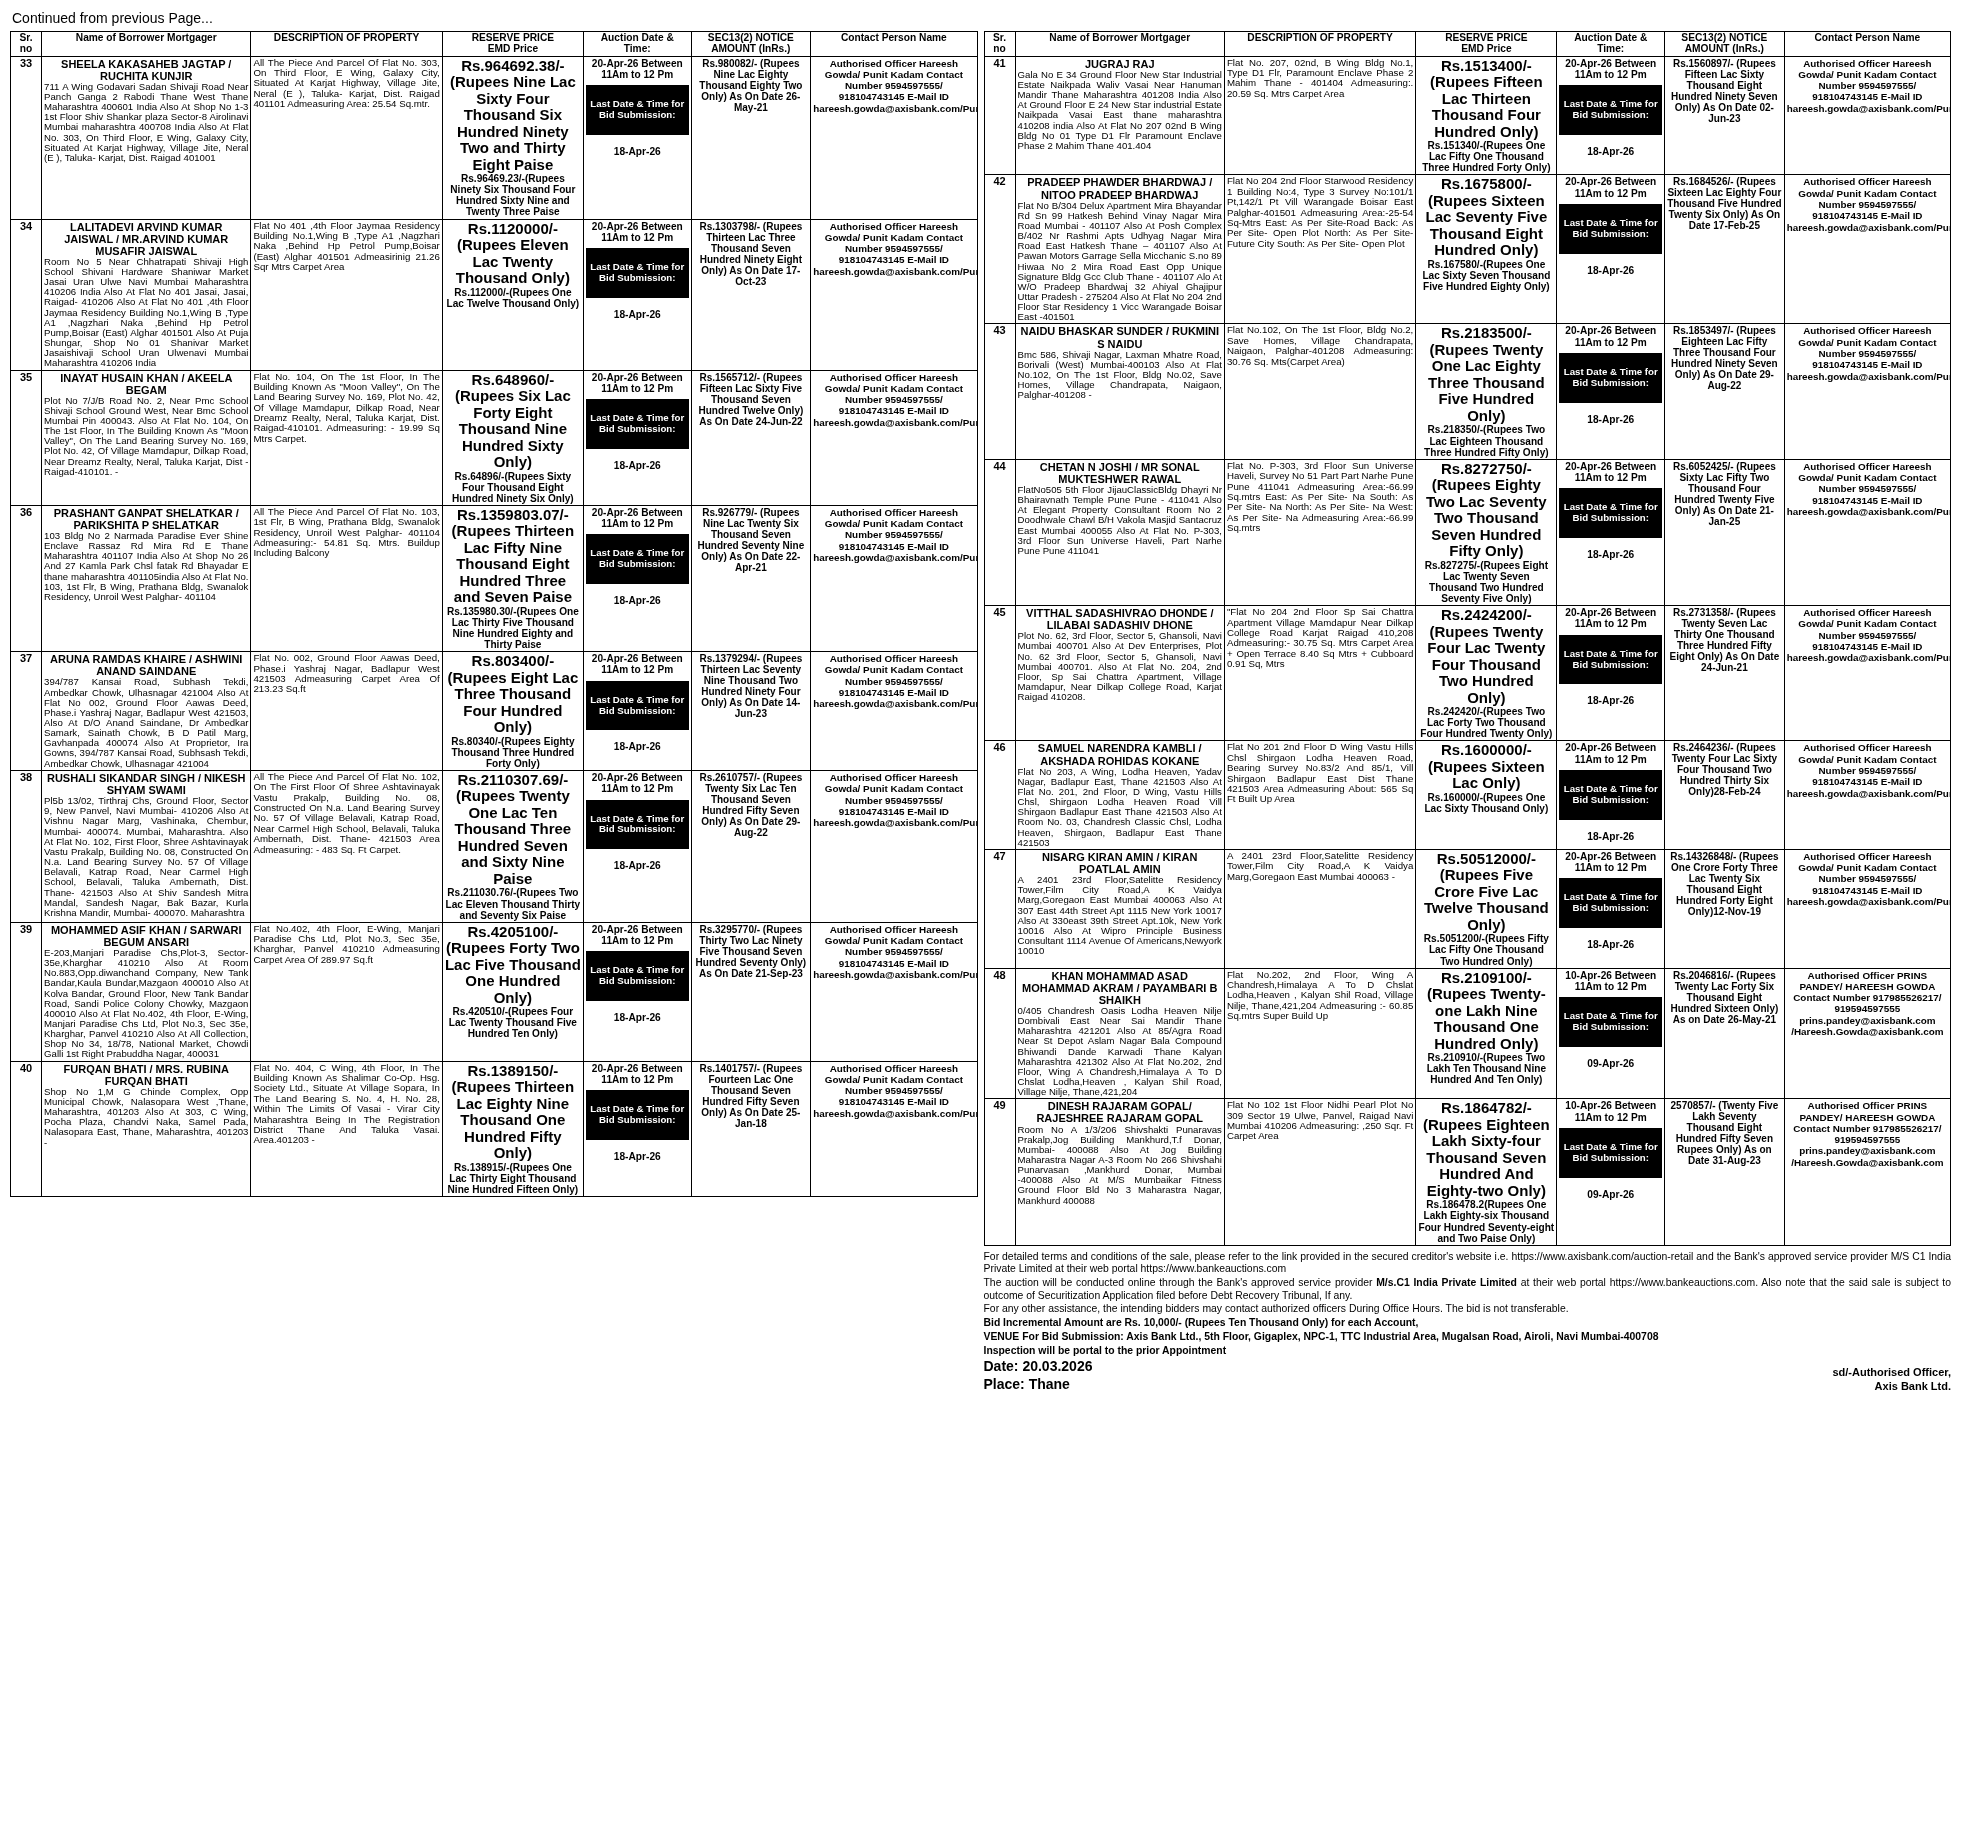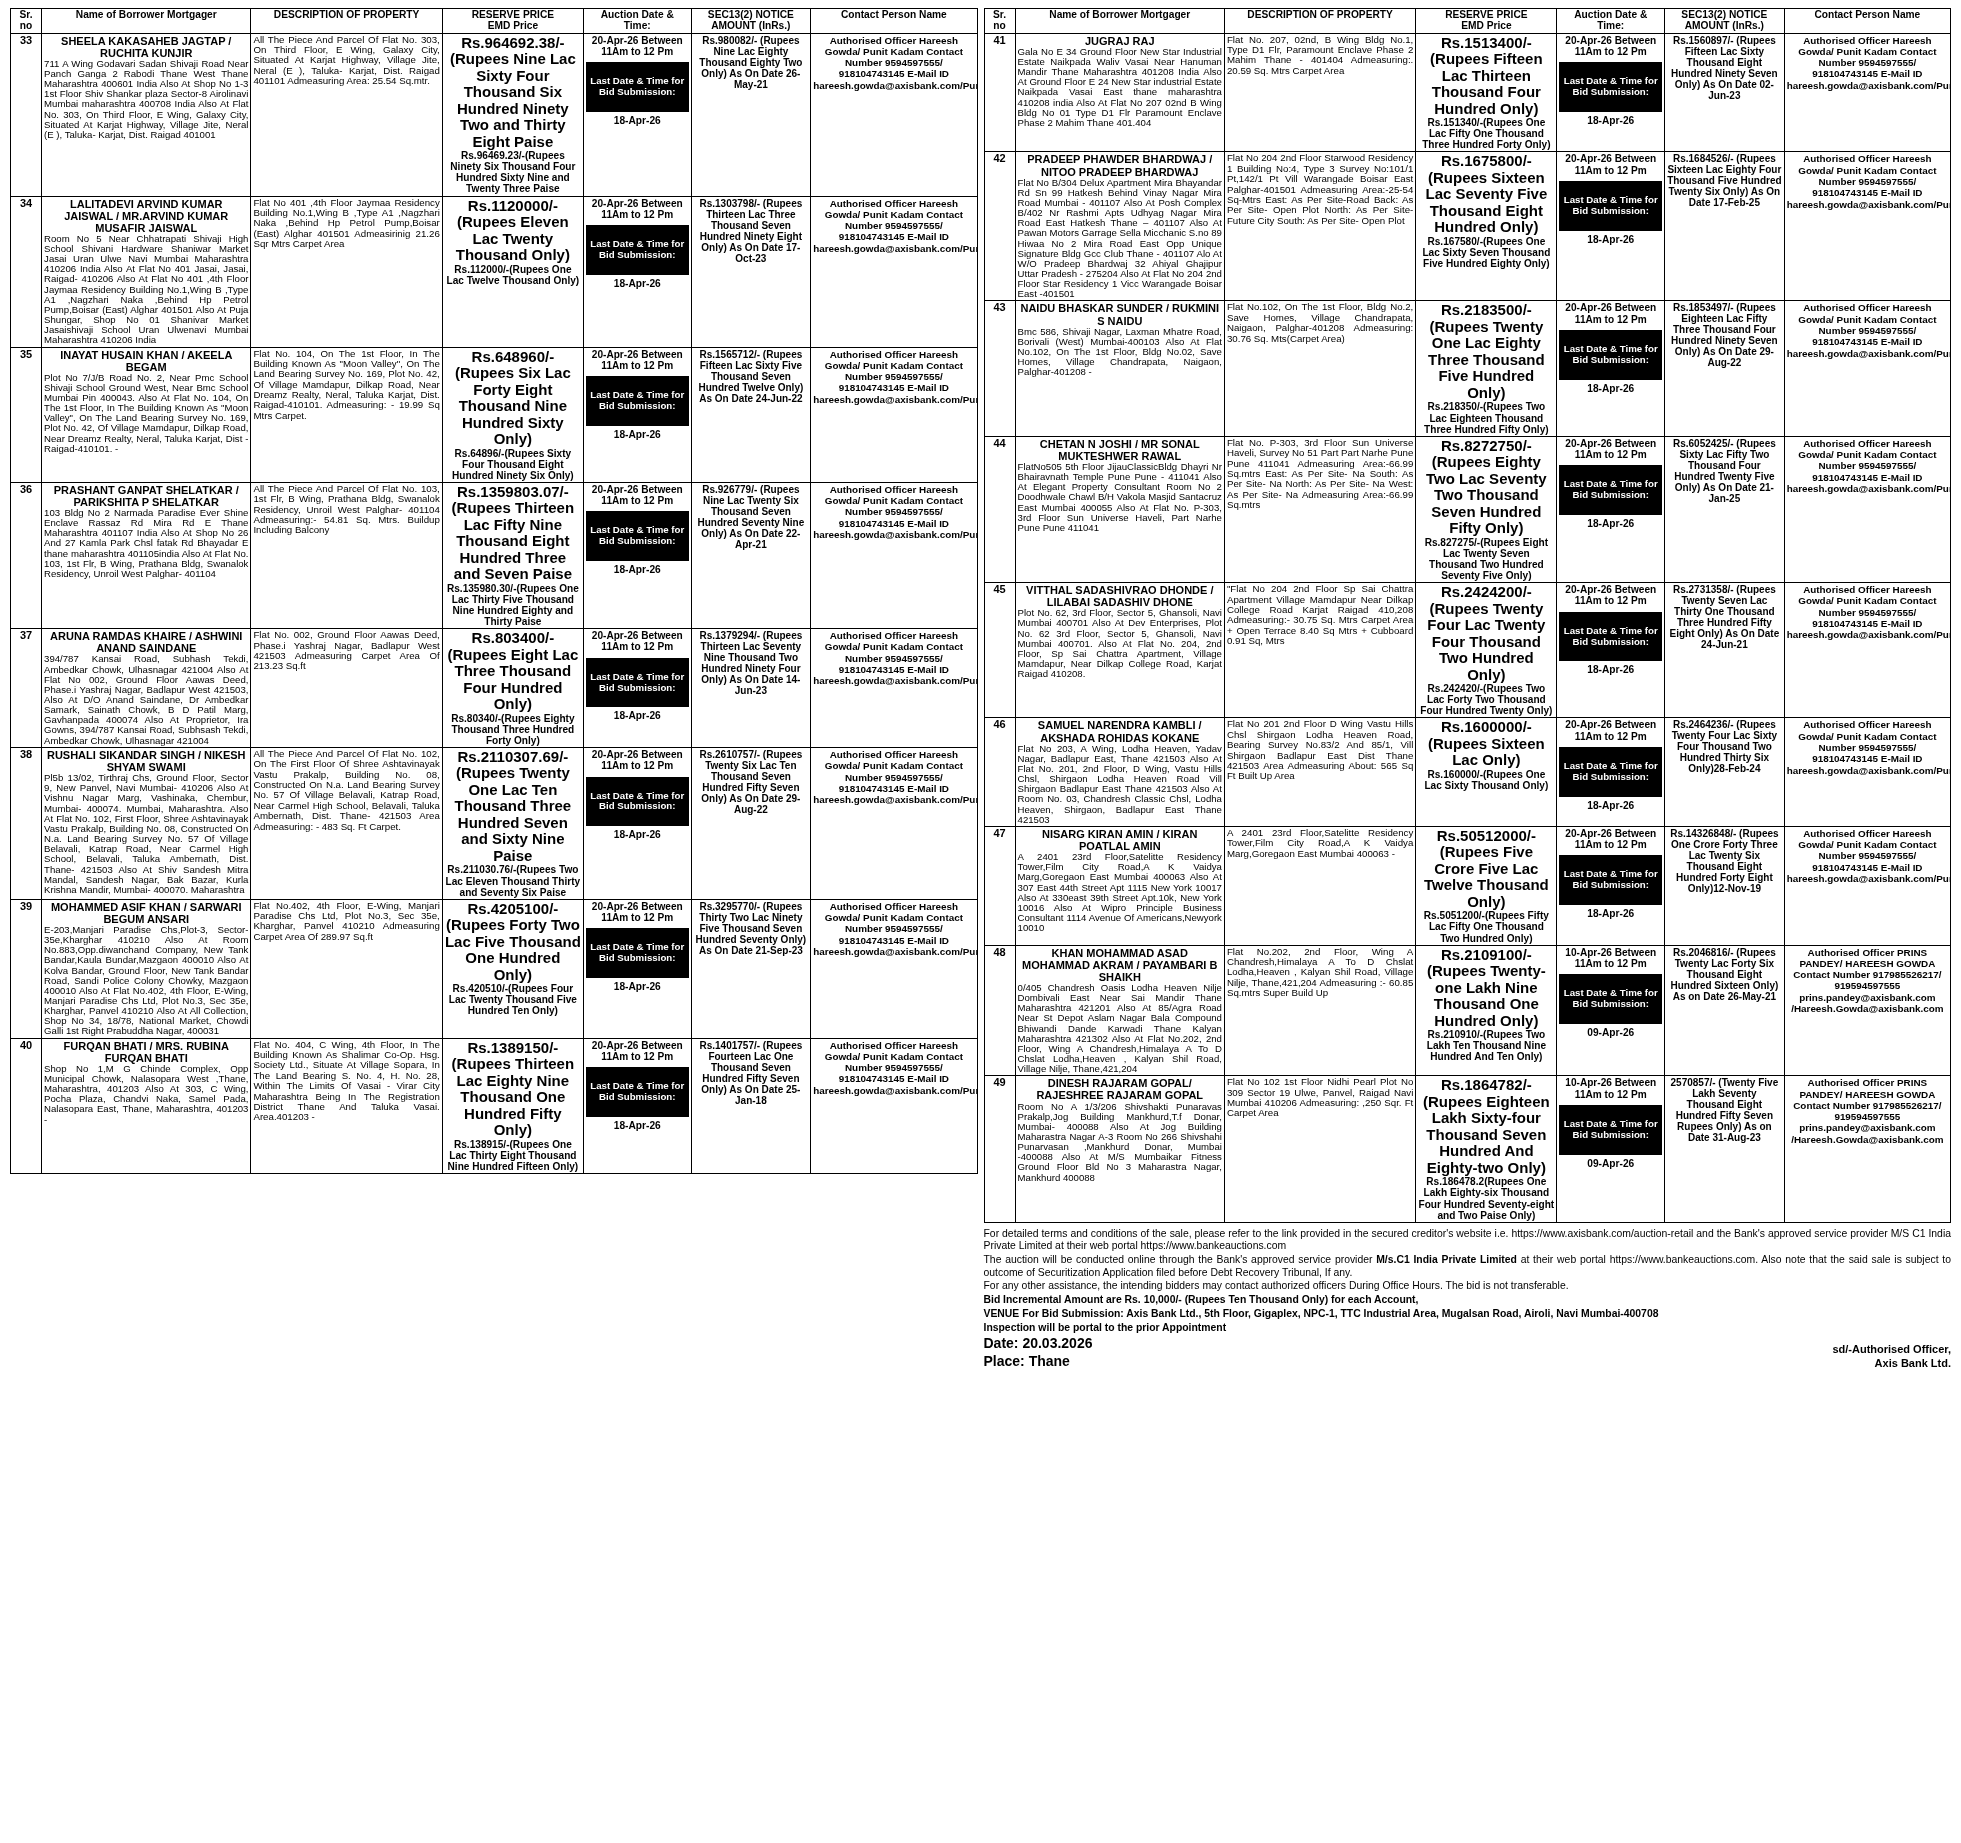--- a/index.html
+++ b/index.html
@@ -46,38 +46,39 @@
   .baddr { font-size: 9.6px; text-align: justify; line-height: 1.06; }
   .pdesc { font-size: 9.7px; text-align: justify; line-height: 1.07; }
   .resv  { font-weight: bold; font-size: 15px; line-height: 1.1; }
   .emd   { font-weight: bold; font-size: 10.1px; line-height: 1.1; }
   .aucd  { font-weight: bold; font-size: 10.1px; line-height: 1.12; }
   .lastbox {
     background: #000; color: #fff; font-weight: bold;
     font-size: 9.7px; line-height: 1.12; margin-top: 5px;
     padding: 14px 1px; text-align: center;
   }
-  .lastdate { font-weight: bold; font-size: 10.2px; margin-top: 4px; text-align:center; }
+  .lastdate { font-weight: bold; font-size: 10.2px; margin-top: 12px; text-align:center; }
   .secam { font-weight: bold; font-size: 10px; line-height: 1.1; }
   .cont  { font-weight: bold; font-size: 9.9px; line-height: 1.14; }
 
   thead th.hdr2 { line-height: 1.05; }
   .hdr-sub { display:block; }
 
   .footer { margin-top: 5px; font-size: 10.4px; line-height: 1.22; text-align: justify; }
   .footer p { margin: 0 0 1px 0; }
   .footer b { font-weight: bold; }
   .sign { text-align: right; font-weight: bold; font-size: 11px; line-height: 1.3; margin-top: 2px;}
   .dateplace { font-size: 14px; font-weight: bold; line-height:1.25; }
   .footrow { display:flex; justify-content: space-between; align-items: flex-end; }
 </style>
 </head>
 <body>
 
 <div class="page">
+  <div class="continued">Continued from previous Page...</div>
 
   <div class="cols">
 
     <div class="col">
       <table class="auc">
         <colgroup>
           <col class="c-sr">
             <col class="c-name">
             <col class="c-desc">
             <col class="c-res">

